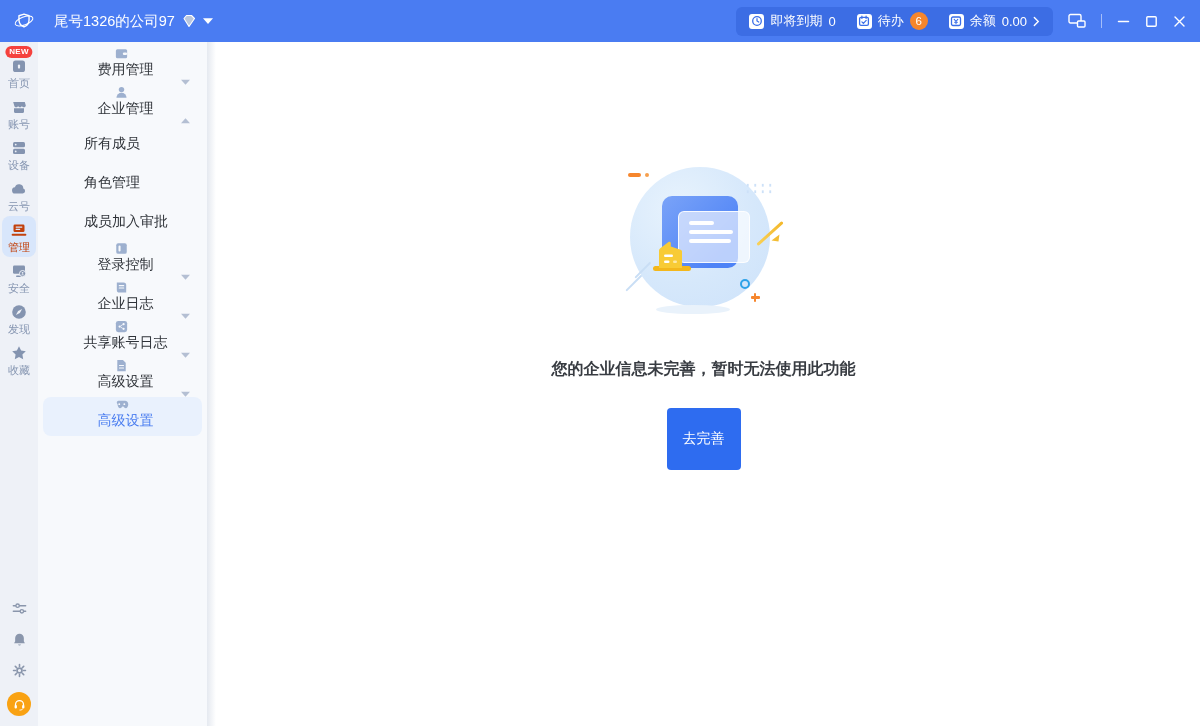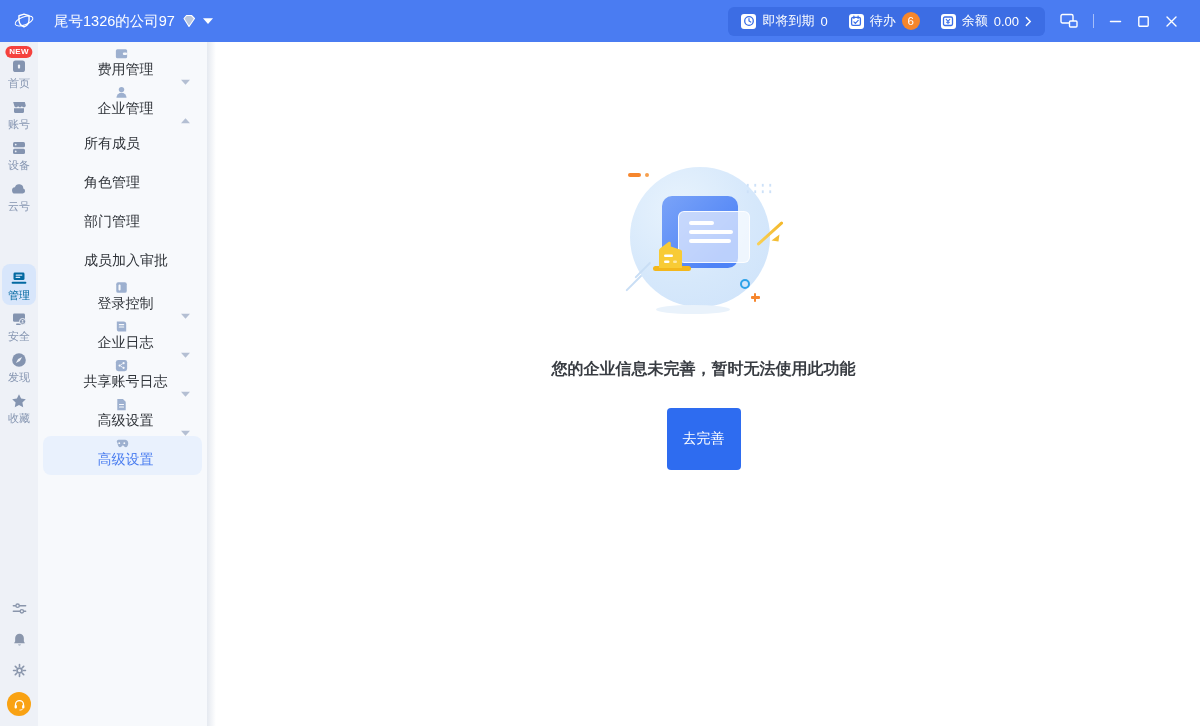--- a/index.html
+++ b/index.html
@@ -2,21 +2,21 @@
 <html><head>
 <meta charset="utf-8">
 <style>
   * { box-sizing: border-box; margin: 0; padding: 0; }
   html,body { width:1200px; height:726px; overflow:hidden; background:#fff;
     font-family:"Liberation Sans","DejaVu Sans",sans-serif; }
   .window { width:1200px; height:726px; display:flex; flex-direction:column; }
 
   
   .titlebar { flex:0 0 42px; background:#4a7cf2; display:flex; align-items:center;
-    padding:0 22px 0 12px; color:#fff; }
+    padding:0 14px 0 12px; color:#fff; }
   .logo { width:24px; height:24px; display:flex; align-items:center; justify-content:center; margin-right:18px; }
   .logo svg { width:22px; height:22px; }
   .title-wrap { display:flex; align-items:center; gap:6px; cursor:pointer; }
   .tb-title { font-size:14.5px; color:#fff; }
   .vip svg { width:16px; height:14px; display:block; }
   .caret svg { width:10px; height:6px; display:block; }
   .tb-right { margin-left:auto; display:flex; align-items:center; gap:15px; }
   .stats-pill { display:flex; align-items:center; height:29px; background:#3c6de4;
     border-radius:6px; padding:0 13px; gap:21px; margin-right:0; }
   .stat { display:flex; align-items:center; gap:6px; font-size:13px; color:#fff; cursor:pointer; }
@@ -31,21 +31,21 @@
   .tb-divider { width:1px; height:14px; background:rgba(255,255,255,.5); }
 
   .body { flex:1; display:flex; min-height:0; }
 
   
   .rail { flex:0 0 38px; background:#eef1f7; display:flex; flex-direction:column;
     align-items:center; padding:10px 0 10px; position:relative; z-index:3; }
   .rail-top { display:flex; flex-direction:column; gap:0; align-items:flex-start; }
   .rail-item { width:34px; border-radius:8px; display:flex; flex-direction:column;
     align-items:center; gap:2px; padding:5px 0 4px; color:#8494b0; cursor:pointer; position:relative; }
-  .rail-item.active { background:#d8e6fb; color:#0369a1;margin-top:48px; }
+  .rail-item.active { background:#d8e6fb; color:#c2410c; }
   .ri-icon svg { width:18px; height:18px; display:block; }
   .ri-lbl { font-size:11px; line-height:12px; }
   .new-badge { position:absolute; top:-6px; left:50%; transform:translateX(-50%);
     background:#f5413d; color:#fff; font-size:8px; font-weight:bold; line-height:10px;
     padding:1px 4px; border-radius:7px; letter-spacing:.2px; }
   .rail-bottom { margin-top:auto; display:flex; flex-direction:column; gap:13px; align-items:center; }
   .rail-bic { width:18px; height:18px; color:#8a96ac; cursor:pointer;
     display:flex; align-items:center; justify-content:center; }
   .rail-bic svg { width:17px; height:17px; }
   .rail-bic.support { width:24px; height:24px; background:#f9a213; border-radius:50%; }
@@ -329,21 +329,20 @@
           </span>
           <span>企业管理</span>
           <span class="chev up">
             <svg viewBox="0 0 10 6">
               <path d="M0 .4h10L5 6z" fill="#b4bfd3"></path>
             </svg>
           </span>
         </div>
         <div class="side-sub">所有成员</div>
         <div class="side-sub">角色管理</div>
-        <div class="side-sub">部门管理</div>
         <div class="side-sub">成员加入审批</div>
         <div class="side-item">
           <span class="si-icon">
             <svg viewBox="0 0 16 16">
               <rect x="2.4" y="2.4" width="11.2" height="11.2" rx="2" fill="currentColor"></rect>
               <rect x="4.8" y="4.8" width="2.2" height="6.4" rx="1" fill="#f7f9fc"></rect>
             </svg>
           </span>
           <span>登录控制</span>
           <span class="chev">

